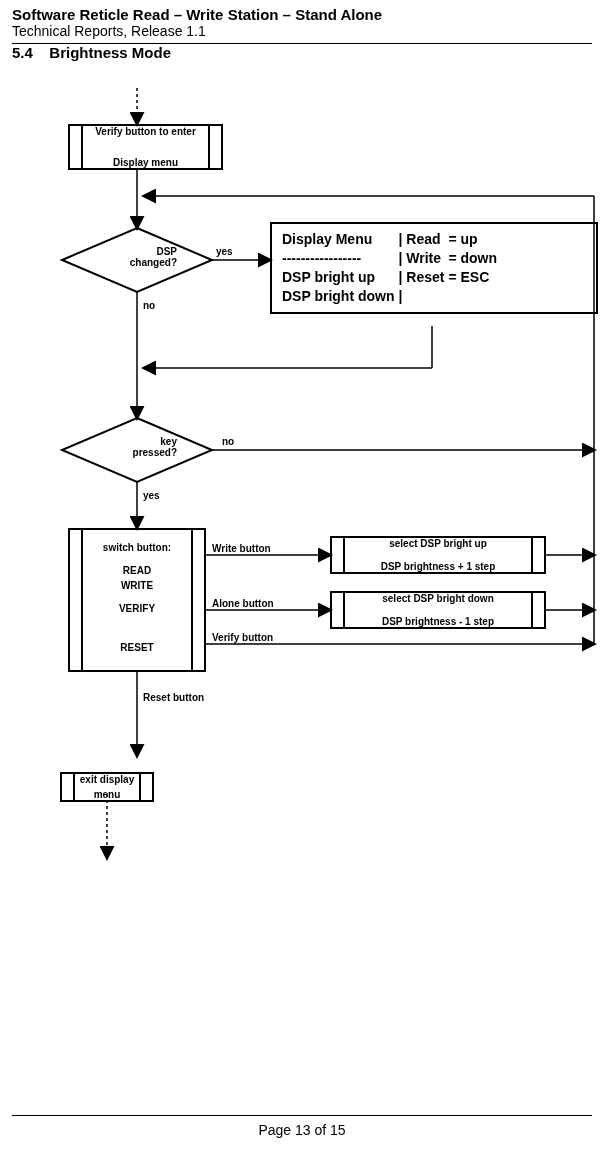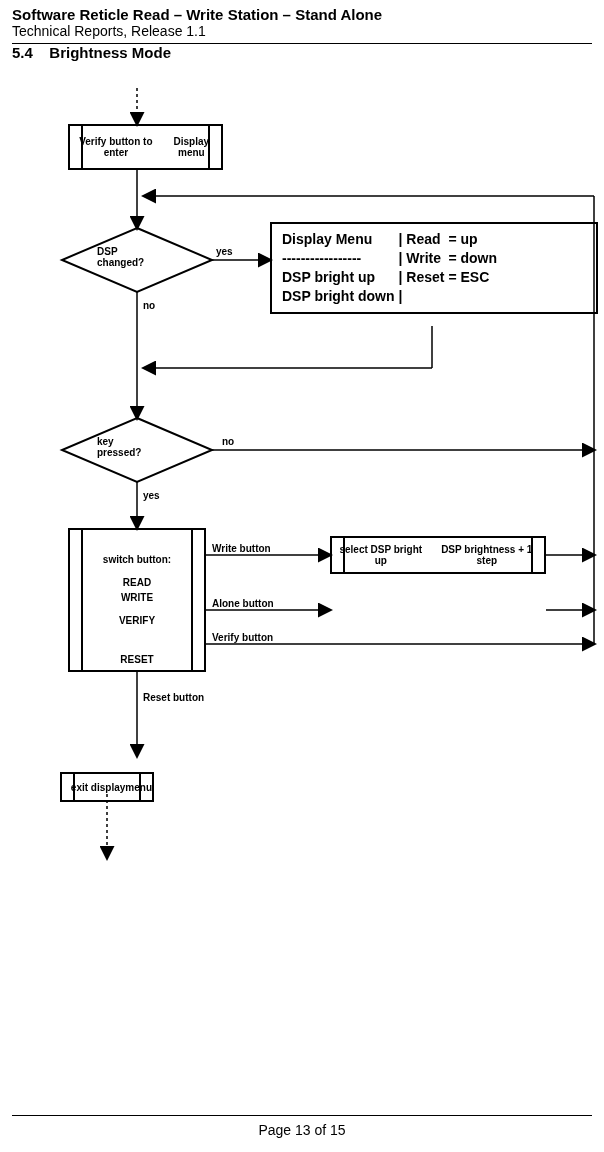--- a/index.html
+++ b/index.html
@@ -6,26 +6,26 @@
 body{width:604px;height:1152px;box-sizing:border-box}
 .page{padding:6px 12px 0 12px}
 .header-title{font-size:15px;font-weight:bold}
 .header-sub{font-size:14px}
 .hr{border-top:1.5px solid #000;margin-top:4px}
 .sec{}
 .sec-num{font-weight:bold;font-size:15px;display:inline-block;margin-right:12px}
 .sec-title{font-weight:bold;font-size:15px;display:inline-block}
 .diagram{position:relative;width:590px;height:820px;margin-top:26px}
 svg{position:absolute;left:0;top:0}
-.box{position:absolute;font-size:10px;font-weight:bold;text-align:center;display:flex;flex-direction:row;align-items:center;justify-content:flex-end;box-sizing:border-box}
+.box{position:absolute;font-size:10px;font-weight:bold;text-align:center;display:flex;flex-direction:column;align-items:center;justify-content:space-between;box-sizing:border-box}
 .proc{border:2px solid #000}
 .proc .inner-l,.proc .inner-r{position:absolute;top:0;bottom:0;width:7px;box-sizing:border-box}
 .proc .inner-l{left:6px;border-right:2px solid #000}
 .proc .inner-r{right:6px;border-left:2px solid #000}
-.dtext{position:absolute;font-size:10px;font-weight:bold;text-align:left;width:80px}
+.dtext{position:absolute;font-size:10px;font-weight:bold;text-align:right;width:80px}
 .lbl{position:absolute;font-size:10px;font-weight:bold}
 .bigbox{position:absolute;border:2px solid #000;font-size:14px;font-weight:bold;padding:6px 10px;line-height:1.35}
 .bigbox table{border-collapse:collapse}
 .bigbox td{padding:0 4px 0 0;vertical-align:top;font-size:14px}
 .switch{position:absolute;border:2px solid #000;font-size:10px;font-weight:bold;text-align:center;box-sizing:border-box}
 .switch .sb-l,.switch .sb-r{position:absolute;top:0;bottom:0;width:7px;box-sizing:border-box}
 .switch .sb-l{left:6px;border-right:2px solid #000}
 .switch .sb-r{right:6px;border-left:2px solid #000}
 .footer{position:absolute;bottom:14px;left:0;right:0;text-align:center;font-size:14px}
 </style>
@@ -131,21 +131,21 @@
         </table>
     </div>
 
     <div class="dtext" style="left:85px;top:348px">
       <span>key</span><br>
       <span>pressed?</span>
     </div>
     <div class="lbl" style="left:210px;top:348px">no</div>
     <div class="lbl" style="left:131px;top:402px">yes</div>
 
-    <div class="switch" style="left:56px;top:440px;width:138px;height:144px;padding-top:24px">
+    <div class="switch" style="left:56px;top:440px;width:138px;height:144px;padding-top:12px">
       <div class="sb-l"></div>
         <div class="sb-r"></div>
       <div style="margin-bottom:12px">switch button:</div>
       <div style="margin-bottom:4px">READ</div>
       <div style="margin-bottom:12px">WRITE</div>
       <div style="margin-bottom:28px">VERIFY</div>
       <div>RESET</div>
     </div>
 
     <div class="lbl" style="left:200px;top:455px">Write button</div>
@@ -153,20 +153,26 @@
     <div class="lbl" style="left:200px;top:544px">Verify button</div>
     <div class="lbl" style="left:131px;top:604px">Reset button</div>
 
     <div class="box proc" style="left:318px;top:448px;width:216px;height:38px">
       <div class="inner-l"></div>
         <div class="inner-r"></div>
       <span>select DSP bright up</span>
       <span>DSP brightness + 1 step</span>
     </div>
 
+    <div class="box proc" style="left:318px;top:503px;width:216px;height:38px">
+      <div class="inner-l"></div>
+        <div class="inner-r"></div>
+      <span>select DSP bright down</span>
+      <span>DSP brightness - 1 step</span>
+    </div>
 
     <div class="box proc" style="left:48px;top:684px;width:94px;height:30px">
       <div class="inner-l"></div>
         <div class="inner-r"></div>
       <span>exit display</span>
       <span>menu</span>
     </div>
 
   </div>
 </div>

